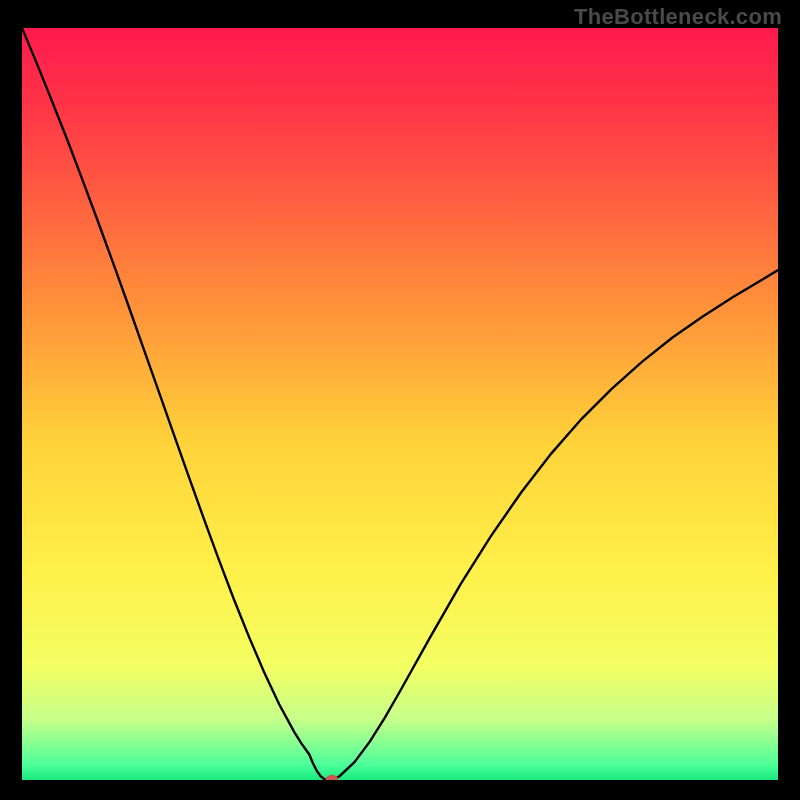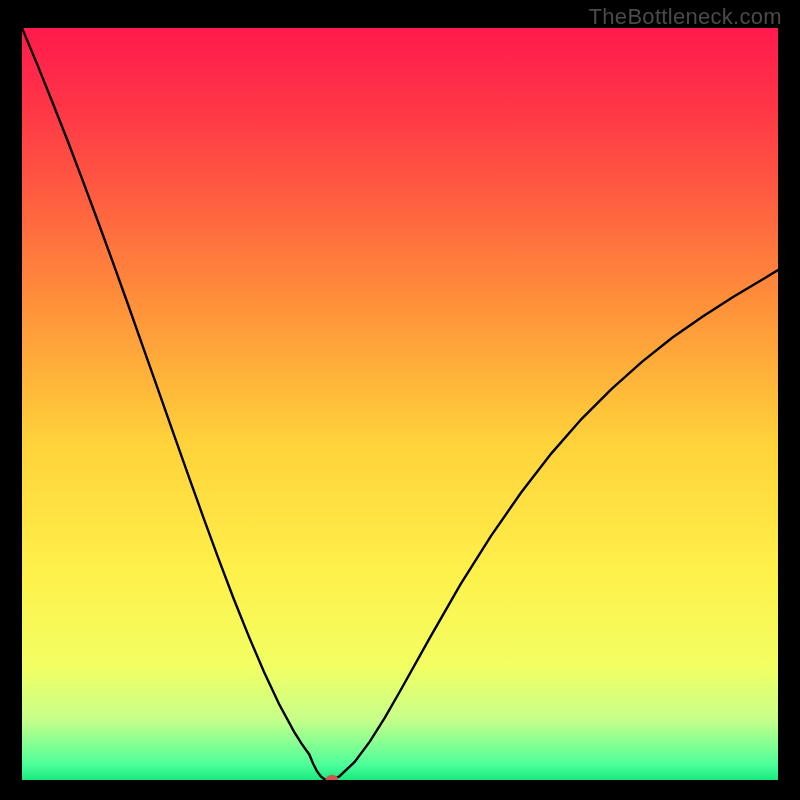--- a/index.html
+++ b/index.html
@@ -16,21 +16,21 @@
     width: 800px;
     height: 800px;
     background: #000;
   }
   .watermark {
     position: absolute;
     top: 4px;
     right: 18px;
     color: #4a4a4a;
     font-size: 22px;
-    font-weight: 400;
+    font-weight: 700;
     letter-spacing: 0.3px;
     user-select: none;
   }
   .plot-wrap {
     position: absolute;
     left: 22px;
     top: 28px;
     width: 756px;
     height: 752px;
     background: #000;

